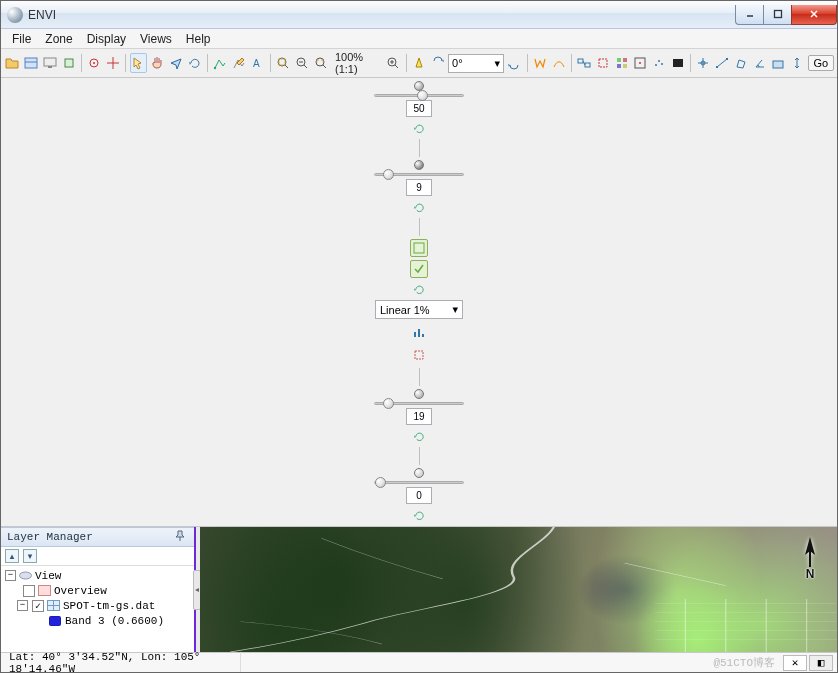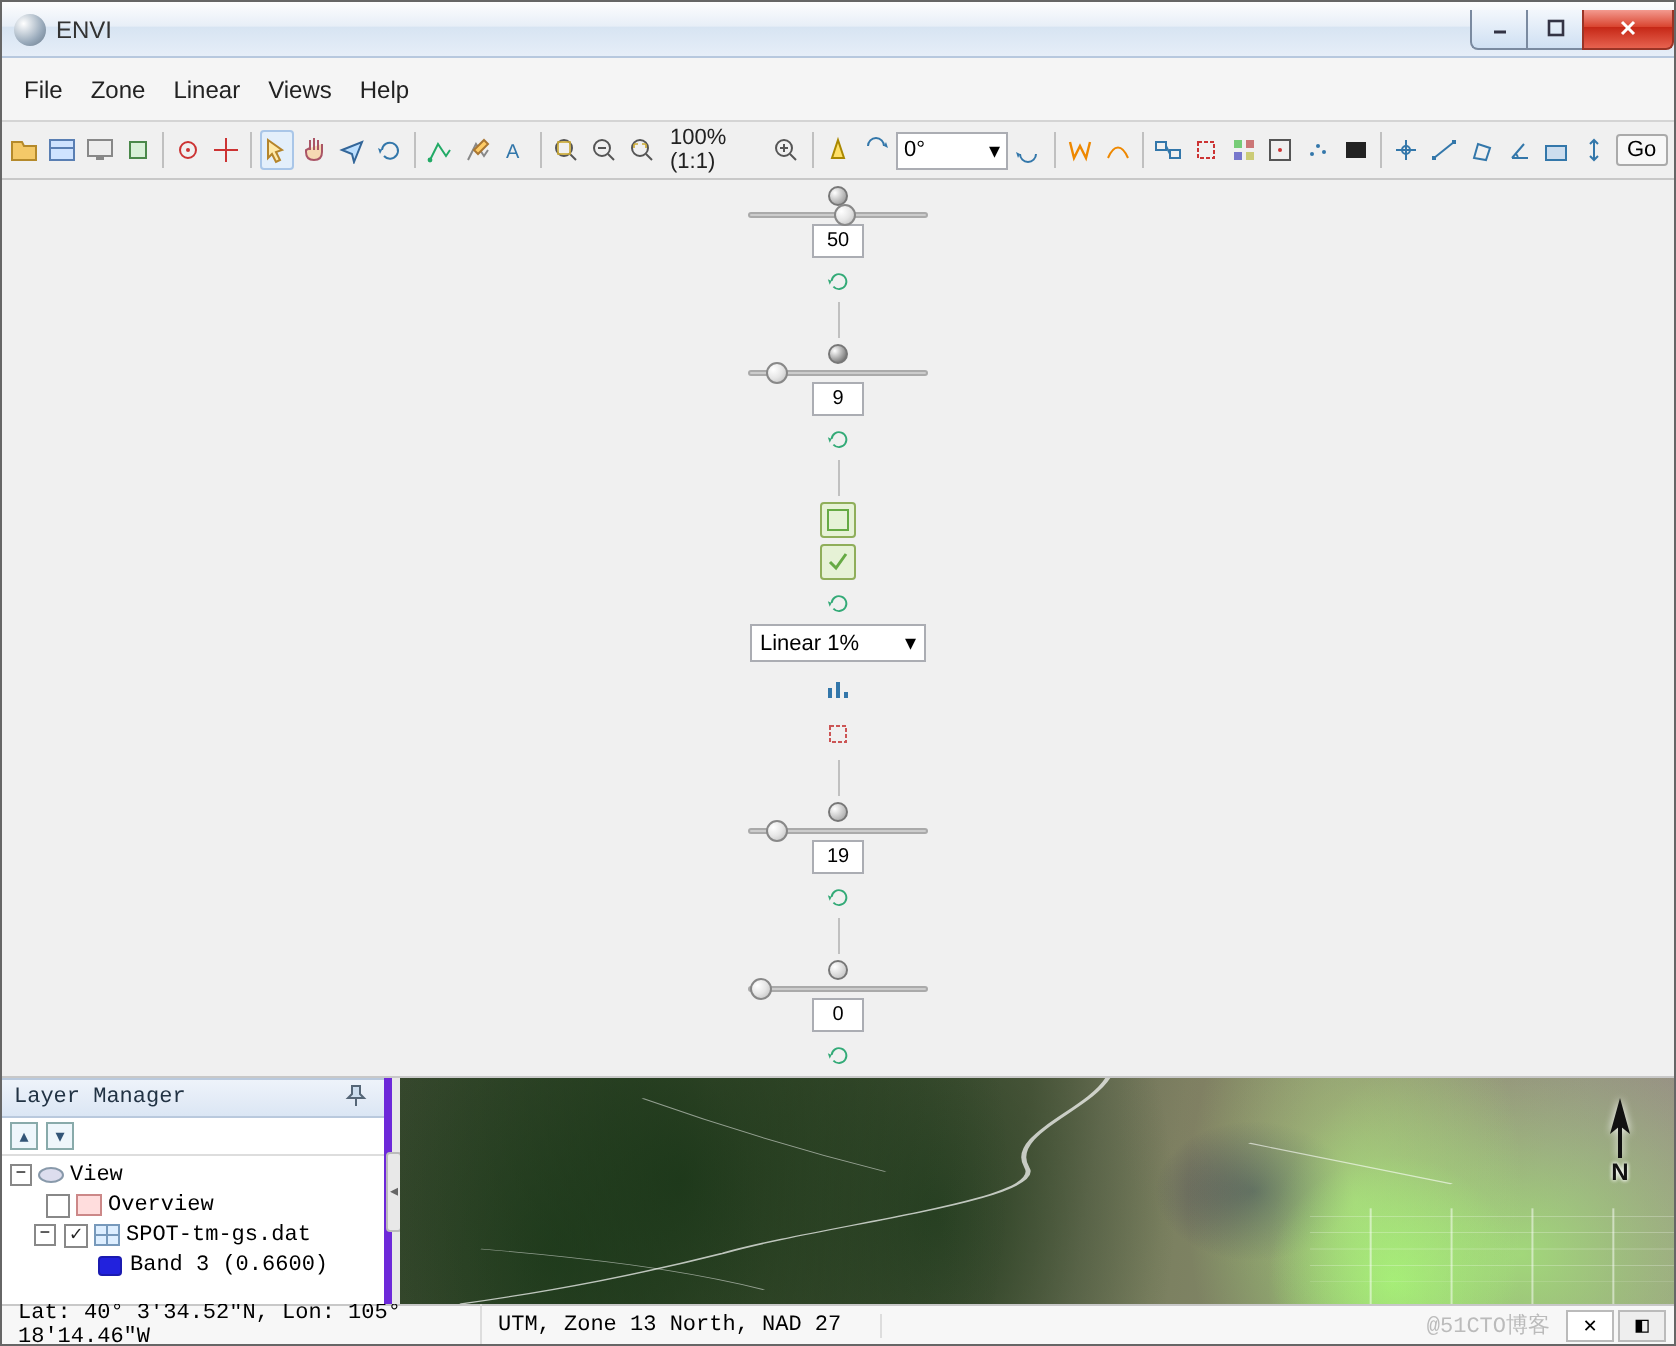--- a/index.html
+++ b/index.html
@@ -10,21 +10,21 @@
 .titlebar .icon { width: 16px; height: 16px; border-radius: 50%; background: radial-gradient(circle at 30% 30%, #fff, #9ab 60%, #678); margin-right: 5px; }
 .titlebar .title { color: #333; font-size: 12px; }
 .winbtns { margin-left: auto; display: flex; height: 20px; }
 .winbtn { width: 28px; height: 20px; border: 1px solid #7a8aa0; border-top: none; display: flex; align-items: center; justify-content: center; font-size: 10px; }
 .winbtn.min { background: linear-gradient(#f3f7fc,#cfe0f3); border-right: none; border-bottom-left-radius: 4px; }
 .winbtn.max { background: linear-gradient(#f3f7fc,#cfe0f3); border-right: none; }
 .winbtn.close { width: 46px; background: linear-gradient(#f39a8f,#d9432e 45%,#c62817 46%,#e7624f); color: #fff; border-bottom-right-radius: 4px; border-color:#9a3426; }
 .winbtn svg { width: 10px; height: 10px; }
 
 
-.menubar { height: 32px; background: #f5f5f5; display: flex; align-items: center; padding: 0 4px; border-bottom: 1px solid #d4d4d4; font-size: 12px; }
+.menubar { height: 20px; background: #f5f5f5; display: flex; align-items: center; padding: 0 4px; border-bottom: 1px solid #d4d4d4; font-size: 12px; }
 .menubar span { padding: 2px 7px; color: #222; }
 
 
 .toolbar { background: #f0f0f0; border-bottom: 1px solid #c8c8c8; display: flex; align-items: center; padding: 2px 3px; gap: 2px; flex-wrap: nowrap; }
 .tb { width: 20px; height: 20px; display: flex; align-items: center; justify-content: center; border: 1px solid transparent; border-radius: 2px; }
 .tb svg { width: 14px; height: 14px; }
 .sep { width: 1px; height: 18px; background: #c0c0c0; margin: 0 2px; }
 .zoomtxt { font-size: 11px; padding: 0 4px; color: #222; }
 .combo { height: 19px; border: 1px solid #abadb3; background: #fff; display: flex; align-items: center; padding: 0 3px; font-size: 11px; min-width: 60px; }
 .combo .arr { margin-left: auto; }
@@ -35,21 +35,21 @@
 .knob { width: 10px; height: 10px; border-radius: 50%; background: radial-gradient(circle at 30% 30%, #fff, #888); border: 1px solid #777; }
 .track { height: 3px; background: #ccc; border: 1px solid #aaa; border-radius: 2px; position: relative; flex: 0 0 auto; }
 .track .thumb { position: absolute; top: -5px; width: 11px; height: 11px; border-radius: 50%; background: radial-gradient(circle at 30% 30%, #fff,#e6e6e6,#bbb); border: 1px solid #888; }
 .numbox { width: 26px; height: 17px; border: 1px solid #abadb3; background: #fff; text-align: center; font-size: 10px; line-height: 15px; }
 .refresh { width: 16px; height: 16px; display:flex; align-items:center; justify-content:center;}
 .togglebtn { width: 18px; height: 18px; border: 1px solid #8fae5a; background: #e6f2d6; border-radius: 2px; display:flex; align-items:center; justify-content:center; }
 .stretchcombo { height: 19px; border: 1px solid #abadb3; background: #fff; display: flex; align-items: center; padding: 0 4px; font-size: 11px; width: 88px; }
 
 
 .main { flex: 1; display: flex; position: relative; overflow: hidden; }
-.sidebar { width: 195px; background: #fff; border-right: 4px solid #6d28d9; display: flex; flex-direction: column; }
+.sidebar { width: 195px; background: #fff; border-right: 2px solid #6d28d9; display: flex; flex-direction: column; }
 .panelhdr { background: linear-gradient(#eef3fa,#dbe6f4); border: 1px solid #b9c9dd; border-left:none; border-right:none; height: 20px; display: flex; align-items: center; font-family: "Courier New", monospace; font-size: 11px; padding: 0 6px; color: #234; }
 .panelhdr .pin { margin-left: auto; width: 14px; height: 14px; }
 .panelctl { height: 18px; display: flex; gap: 4px; padding: 2px 4px; }
 .panelctl .sq { width: 14px; height: 14px; border: 1px solid #8aa; background: #eef6fb; display:flex; align-items:center; justify-content:center; font-size:9px; color:#357; }
 .tree { flex:1; overflow:auto; font-family: "Courier New", monospace; font-size: 11px; padding: 2px 0 2px 2px; border-top: 1px solid #ddd;}
 .treerow { display: flex; align-items: center; height: 15px; white-space: nowrap; }
 .tw { width: 11px; height: 11px; border: 1px solid #888; background:#fff; display:flex; align-items:center; justify-content:center; font-size:9px; line-height:9px; margin-right: 2px; }
 .cb { width: 12px; height: 12px; border: 1px solid #888; background:#fff; margin: 0 2px; display:flex; align-items:center; justify-content:center; font-size:9px; }
 .cb.checked::after { content:"✓"; color:#222; font-size:10px; }
 .nodeicon { width: 13px; height: 11px; margin: 0 3px 0 1px; display:inline-flex; align-items:center; justify-content:center; }
@@ -113,21 +113,21 @@
           <line x1="2" y1="2" x2="8" y2="8" stroke="#fff" stroke-width="1.5"></line>
           <line x1="8" y1="2" x2="2" y2="8" stroke="#fff" stroke-width="1.5"></line>
         </svg>
       </div>
   </div>
 </div>
 
 <div class="menubar">
   <span>File</span>
   <span>Zone</span>
-  <span>Linear</span>
+  <span>Display</span>
   <span>Views</span>
   <span>Help</span>
 </div>
 
 <div class="toolbar">
   <div class="tb">
       <svg viewBox="0 0 14 14">
         <path d="M1 3h5l1 2h6v7H1z" fill="#f4c968" stroke="#b58a2b"></path>
       </svg>
     </div>
@@ -505,20 +505,19 @@
           <path d="M9 0 L14 18 L9 14 L4 18 Z" fill="#111"></path>
           <line x1="9" y1="14" x2="9" y2="30" stroke="#111" stroke-width="2"></line>
         </svg>
       <div class="n">N</div>
     </div>
   </div>
 </div>
 
 <div class="statusbar">
   <div class="statuscell" style="width:240px">Lat: 40° 3'34.52"N, Lon: 105° 18'14.46"W</div>
-  <div class="statuscell" style="width:200px">UTM, Zone 13 North, NAD 27</div>
   <div class="fill"></div>
   <div class="watermark">@51CTO博客</div>
   <div class="statusicons">
     <div class="sbtn">✕</div>
     <div class="sbtn" style="background:#eee;">◧</div>
   </div>
 </div>
 
 </body></html>

